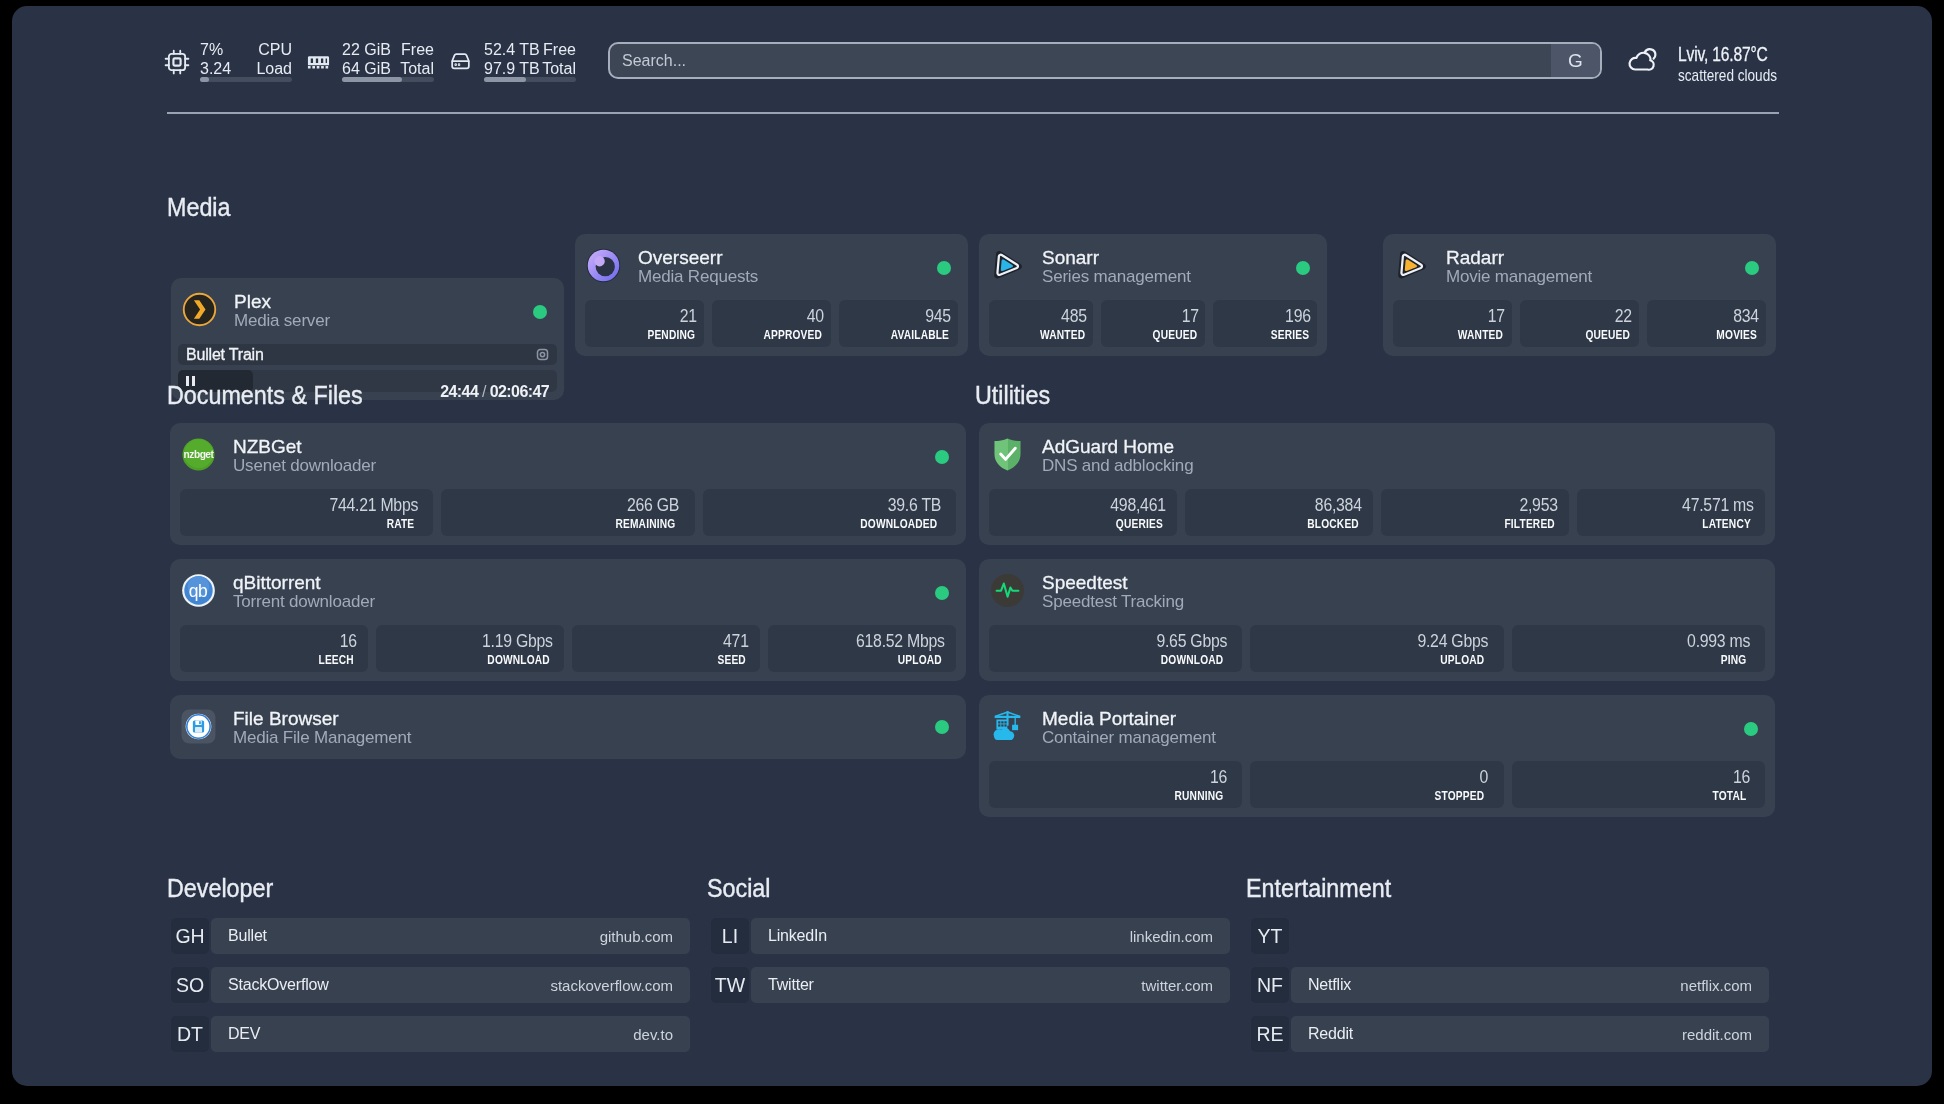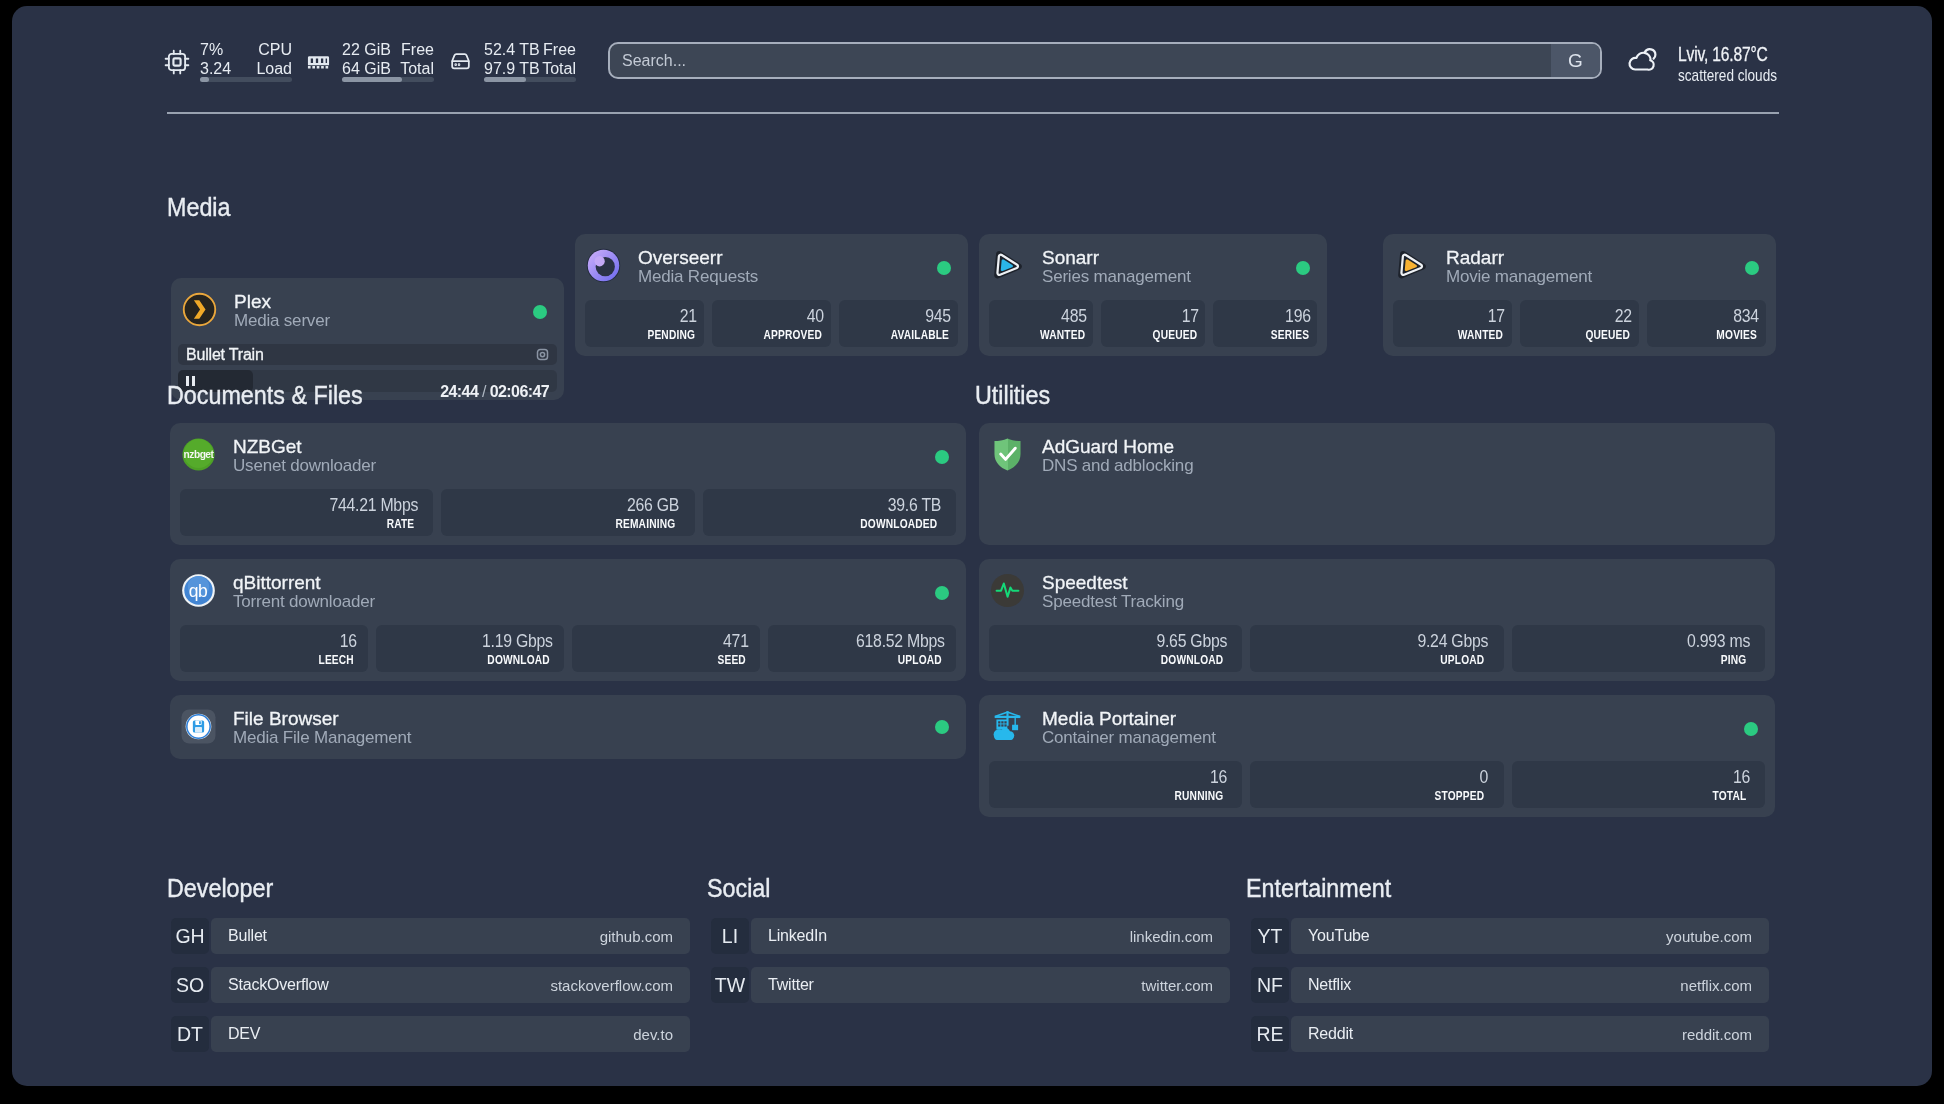--- a/index.html
+++ b/index.html
@@ -302,20 +302,38 @@
             <stop offset="0.5" stop-color="#6fc47a"></stop>
             <stop offset="0.5" stop-color="#5cb168"></stop>
             <stop offset="1" stop-color="#5cb168"></stop>
       </linearGradient>
     </defs>
     <path d="M18 1.5 C13.8 3.3 8.8 4.1 4.6 4.1 V17.5 C4.6 25.9 10.5 31.6 18 34.5 C25.5 31.6 31.4 25.9 31.4 17.5 V4.1 C27.2 4.1 22.2 3.3 18 1.5 Z" fill="url(#agg)"></path>
     <path d="M11 17.5 L16 23 L26 11.5" fill="none" stroke="#ffffff" stroke-width="3" stroke-linecap="round" stroke-linejoin="round"></path>
   </svg>
   <div class="ct">AdGuard Home</div>
   <div class="cs">DNS and adblocking</div>
+  <div class="stats">
+    <div class="stat">
+          <div class="sv">498,461</div>
+          <div class="sl">QUERIES</div>
+        </div>
+    <div class="stat">
+          <div class="sv">86,384</div>
+          <div class="sl">BLOCKED</div>
+        </div>
+    <div class="stat">
+          <div class="sv">2,953</div>
+          <div class="sl">FILTERED</div>
+        </div>
+    <div class="stat">
+          <div class="sv">47.571 ms</div>
+          <div class="sl">LATENCY</div>
+        </div>
+  </div>
 </div>
 
 <div class="card" style="left:967px; top:553px; width:796px; height:122px;">
   <svg class="cicon" viewBox="0 0 36 36">
     <circle cx="18" cy="18" r="17" fill="#3b3a37"></circle>
     <path d="M6.8 18.2 h4.6 l2.8 -7.4 3.9 13.6 2.9 -9.4 2 3.2 h6.2" fill="none" stroke="#14d978" stroke-width="2.1" stroke-linecap="round" stroke-linejoin="round"></path>
   </svg>
   <div class="ct">Speedtest</div>
   <div class="cs">Speedtest Tracking</div>
   <div class="stats">
@@ -411,24 +429,20 @@
 <div class="bkrow" style="left:699px; top:961px; width:519px;">
   <div class="babbr">TW</div>
   <div class="bbody">
         <div class="bname">Twitter</div>
         <div class="bdom">twitter.com</div>
       </div>
 </div>
 
 <div class="bkrow" style="left:1239px; top:912px; width:518px;">
   <div class="babbr">YT</div>
-  <div class="bbody">
-        <div class="bname">YouTube</div>
-        <div class="bdom">youtube.com</div>
-      </div>
 </div>
 <div class="bkrow" style="left:1239px; top:961px; width:518px;">
   <div class="babbr">NF</div>
   <div class="bbody">
         <div class="bname">Netflix</div>
         <div class="bdom">netflix.com</div>
       </div>
 </div>
 <div class="bkrow" style="left:1239px; top:1010px; width:518px;">
   <div class="babbr">RE</div>

